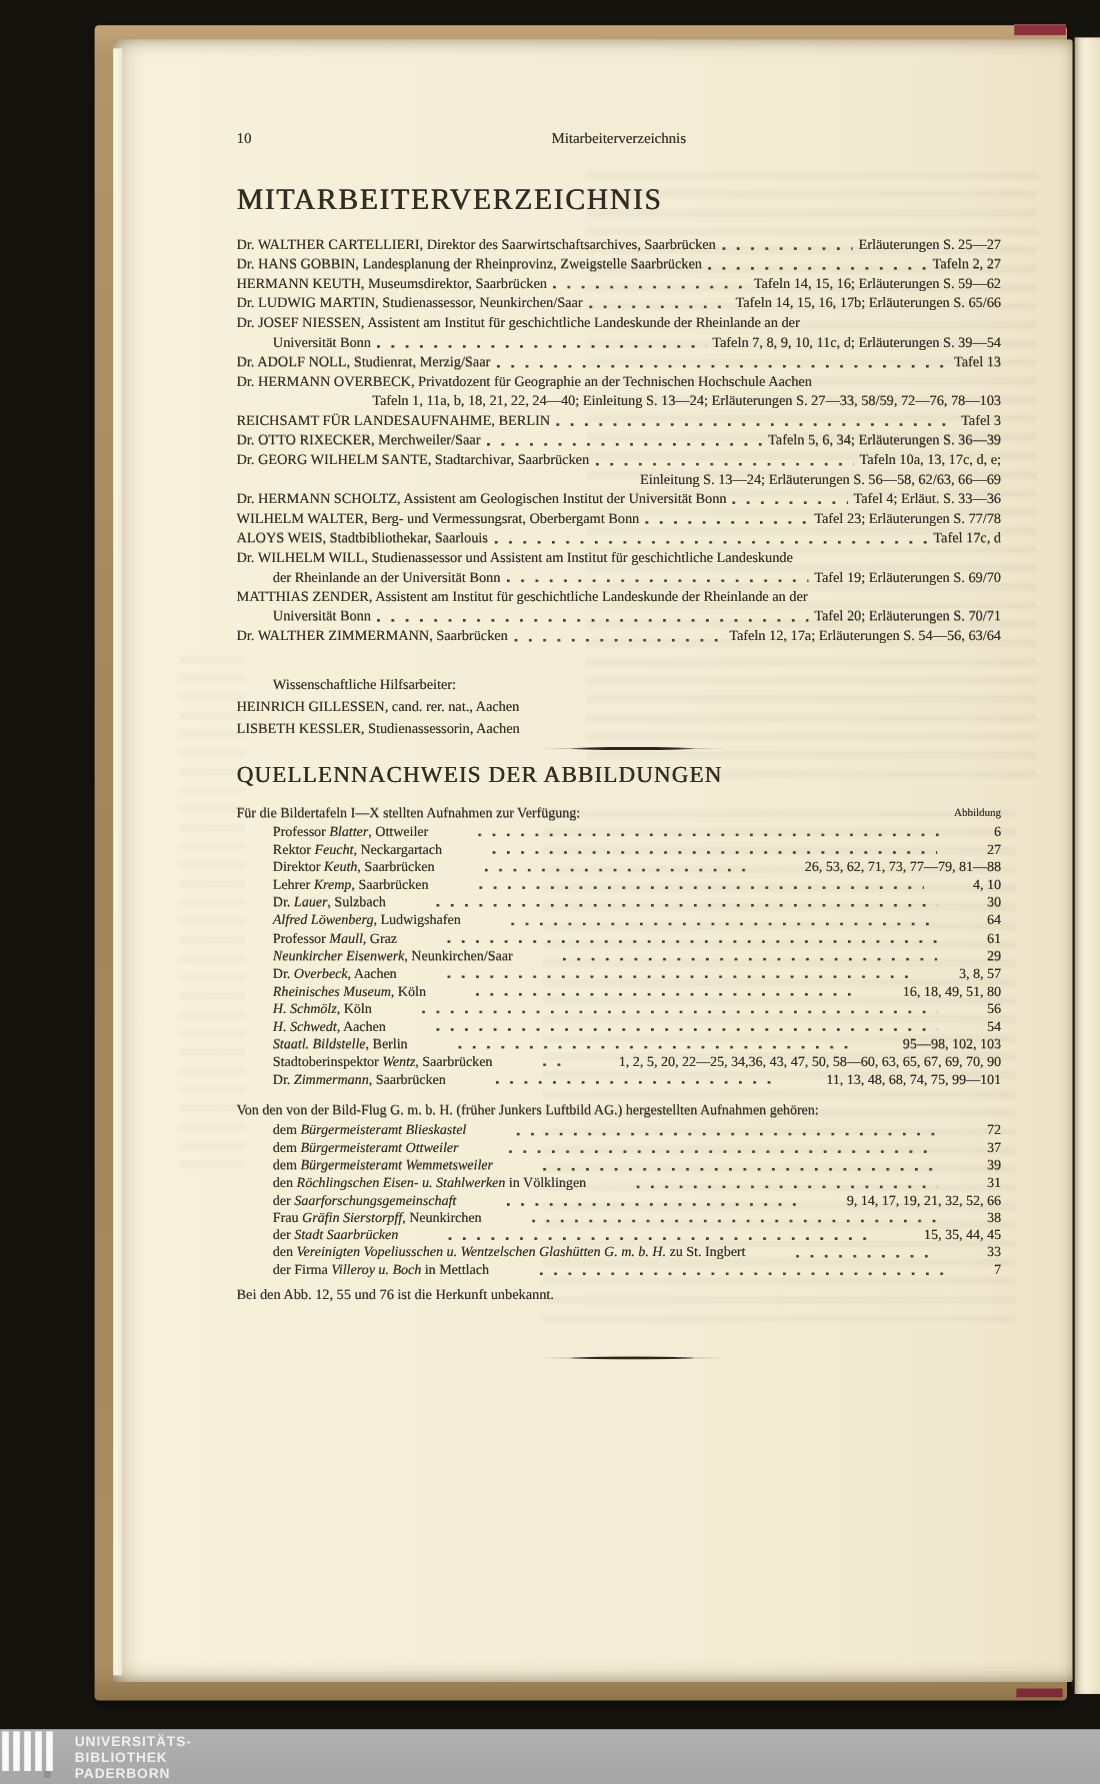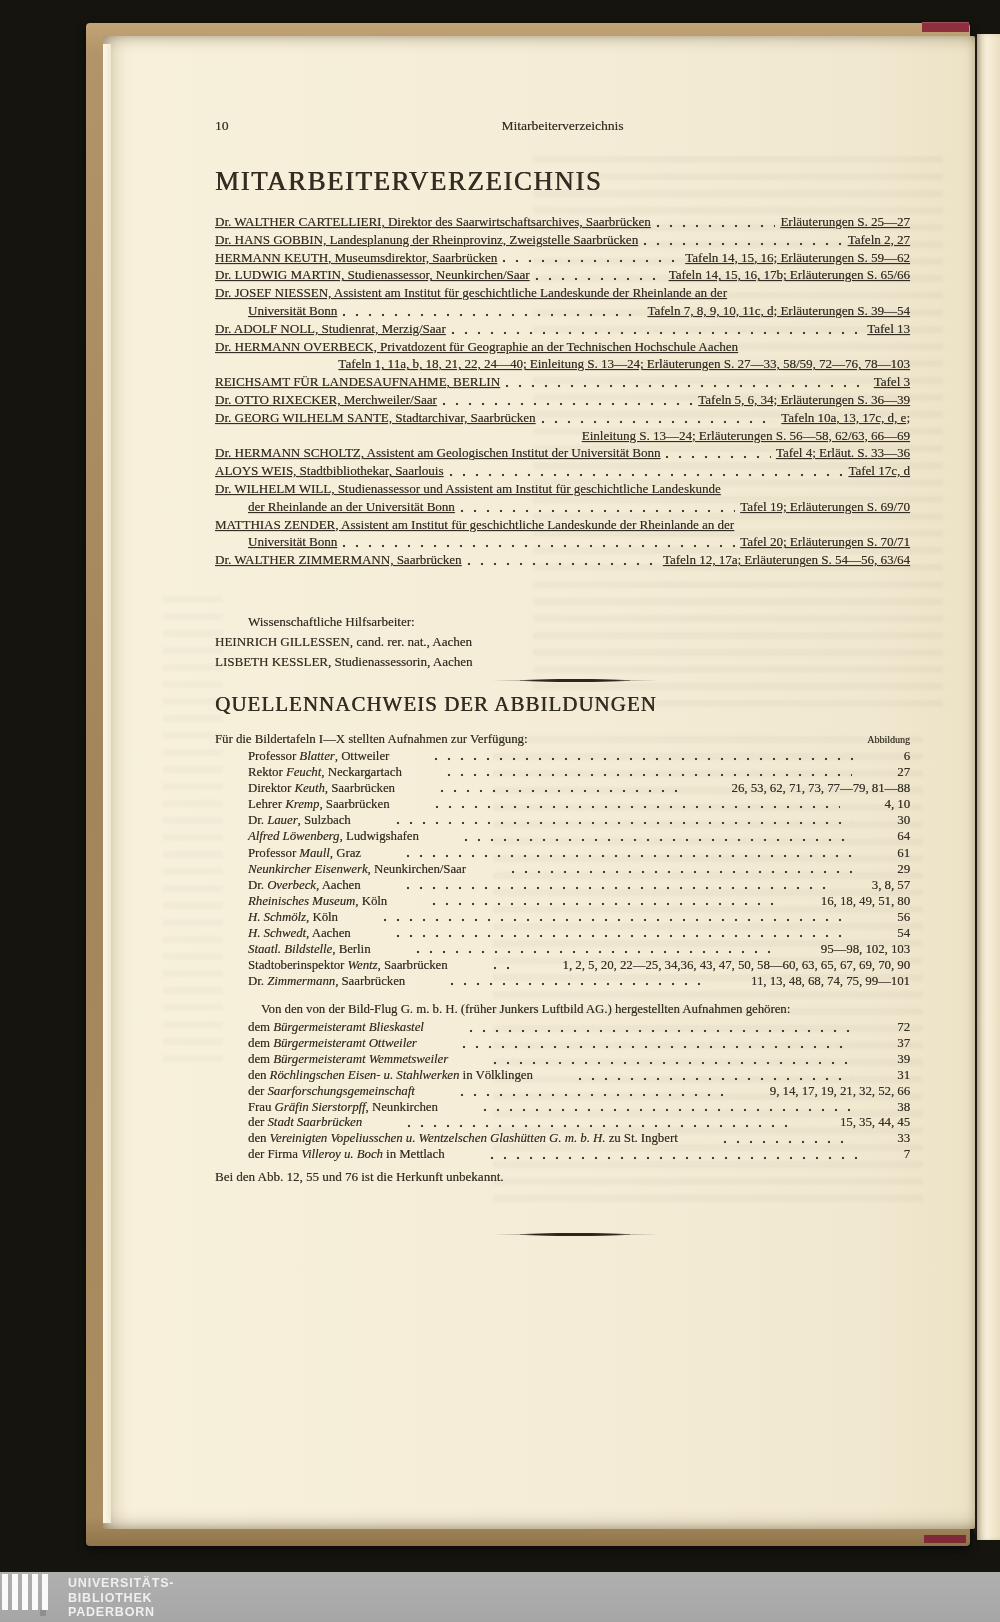--- a/index.html
+++ b/index.html
@@ -39,21 +39,21 @@
   .pgnum{position:absolute;left:0;top:0;}
   .runhead{position:absolute;left:50%;transform:translateX(-50%);top:0;}
 
   .content{position:absolute;left:112px;top:0;width:695px;}
   .title{position:absolute;left:0;top:130px;margin:0;font-weight:400;font-size:27px;
          letter-spacing:1.5px;white-space:nowrap;text-shadow:.6px 0 0 currentColor;}
   .q-title{position:absolute;left:0;top:656px;margin:0;font-weight:400;font-size:21px;
          letter-spacing:1px;white-space:nowrap;text-shadow:.5px 0 0 currentColor;}
 
   .crows{position:absolute;left:0;top:177px;width:695px;font-size:13px;}
-  .crow{display:flex;align-items:center;line-height:17.8px;white-space:nowrap;text-decoration:underline;}
+  .crow{display:flex;align-items:center;line-height:17.8px;white-space:nowrap;}
   .crow.ind{padding-left:33px;}
   .crow.right{justify-content:flex-end;}
   .cl,.cr{white-space:nowrap;}
   .leader{flex:1 1 auto;min-width:10px;align-self:flex-end;height:4px;margin:0 5px 3px 5px;
           background-image:radial-gradient(circle at 2px 2px,#473f31 1.15px,rgba(0,0,0,0) 1.6px);
           background-size:13px 4px;background-repeat:repeat-x;}
 
   .assist{position:absolute;left:0;top:576px;width:695px;font-size:13px;line-height:20px;}
   .assist .lbl{padding-left:33px;}
 
@@ -64,21 +64,21 @@
   .rule1{left:305px;top:643px;}
   .rule2{left:305px;top:1197px;}
 
   .s-intro{position:absolute;left:0;top:695px;width:695px;display:flex;align-items:center;
            justify-content:space-between;font-size:12.75px;line-height:17px;}
   .abb-hdr{font-size:10px;}
   .srows{position:absolute;left:0;top:712px;width:695px;font-size:12.75px;}
   .srow{display:flex;align-items:baseline;line-height:16.1px;padding-left:33px;white-space:nowrap;gap:40px;}
   .srow .sl{white-space:nowrap;}
   .srow .sn{white-space:nowrap;}
-  .a-intro{position:absolute;left:0;top:965px;width:695px;font-size:12.75px;line-height:17px;white-space:nowrap;margin-left:46px;}
+  .a-intro{position:absolute;left:0;top:965px;width:695px;font-size:12.75px;line-height:17px;white-space:nowrap;}
   .arows{position:absolute;left:0;top:984px;width:695px;font-size:12.75px;}
   .arows .srow{line-height:15.9px;}
   .note{position:absolute;left:0;top:1132px;width:695px;font-size:13px;line-height:17px;}
 
   
   .band{position:absolute;left:0;top:1572px;width:1000px;height:50px;
         background:linear-gradient(180deg,#b0b0b0,#a6a6a6);}
   .bars{position:absolute;left:2px;top:2px;width:52px;height:46px;}
   .bar{position:absolute;top:0;width:6px;height:36px;background:#fafafa;}
   .bar1{left:0;}.bar2{left:10px;}.bar3{left:20px;}.bar4{left:30px;}.bar5{left:40px;}
@@ -165,20 +165,25 @@
             <span class="leader"></span>
             <span class="cr">Tafeln 10a, 13, 17c, d, e;</span>
           </div>
         <div class="crow right">
             <span class="cr">Einleitung S. 13—24; Erläuterungen S. 56—58, 62/63, 66—69</span>
           </div>
         <div class="crow">
             <span class="cl">Dr. HERMANN SCHOLTZ, Assistent am Geologischen Institut der Universität Bonn</span>
             <span class="leader"></span>
             <span class="cr">Tafel 4; Erläut. S. 33—36</span>
+          </div>
+        <div class="crow">
+            <span class="cl">WILHELM WALTER, Berg- und Vermessungsrat, Oberbergamt Bonn</span>
+            <span class="leader"></span>
+            <span class="cr">Tafel 23; Erläuterungen S. 77/78</span>
           </div>
         <div class="crow">
             <span class="cl">ALOYS WEIS, Stadtbibliothekar, Saarlouis</span>
             <span class="leader"></span>
             <span class="cr">Tafel 17c, d</span>
           </div>
         <div class="crow">
             <span class="cl">Dr. WILHELM WILL, Studienassessor und Assistent am Institut für geschichtliche Landeskunde</span>
           </div>
         <div class="crow ind">

